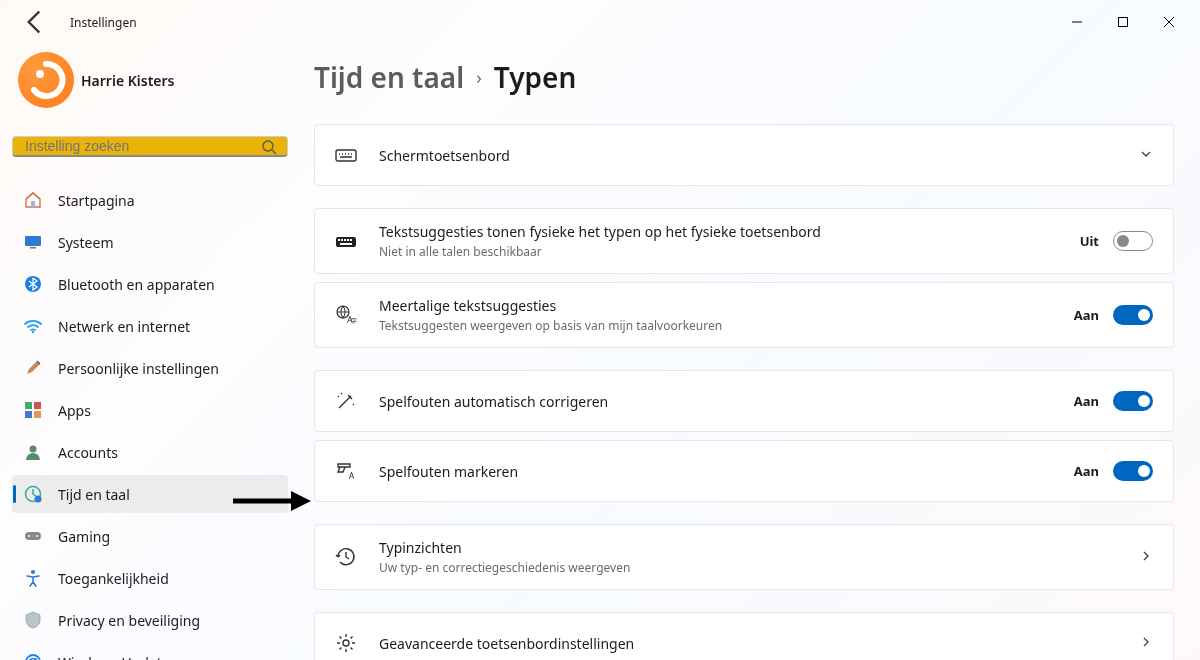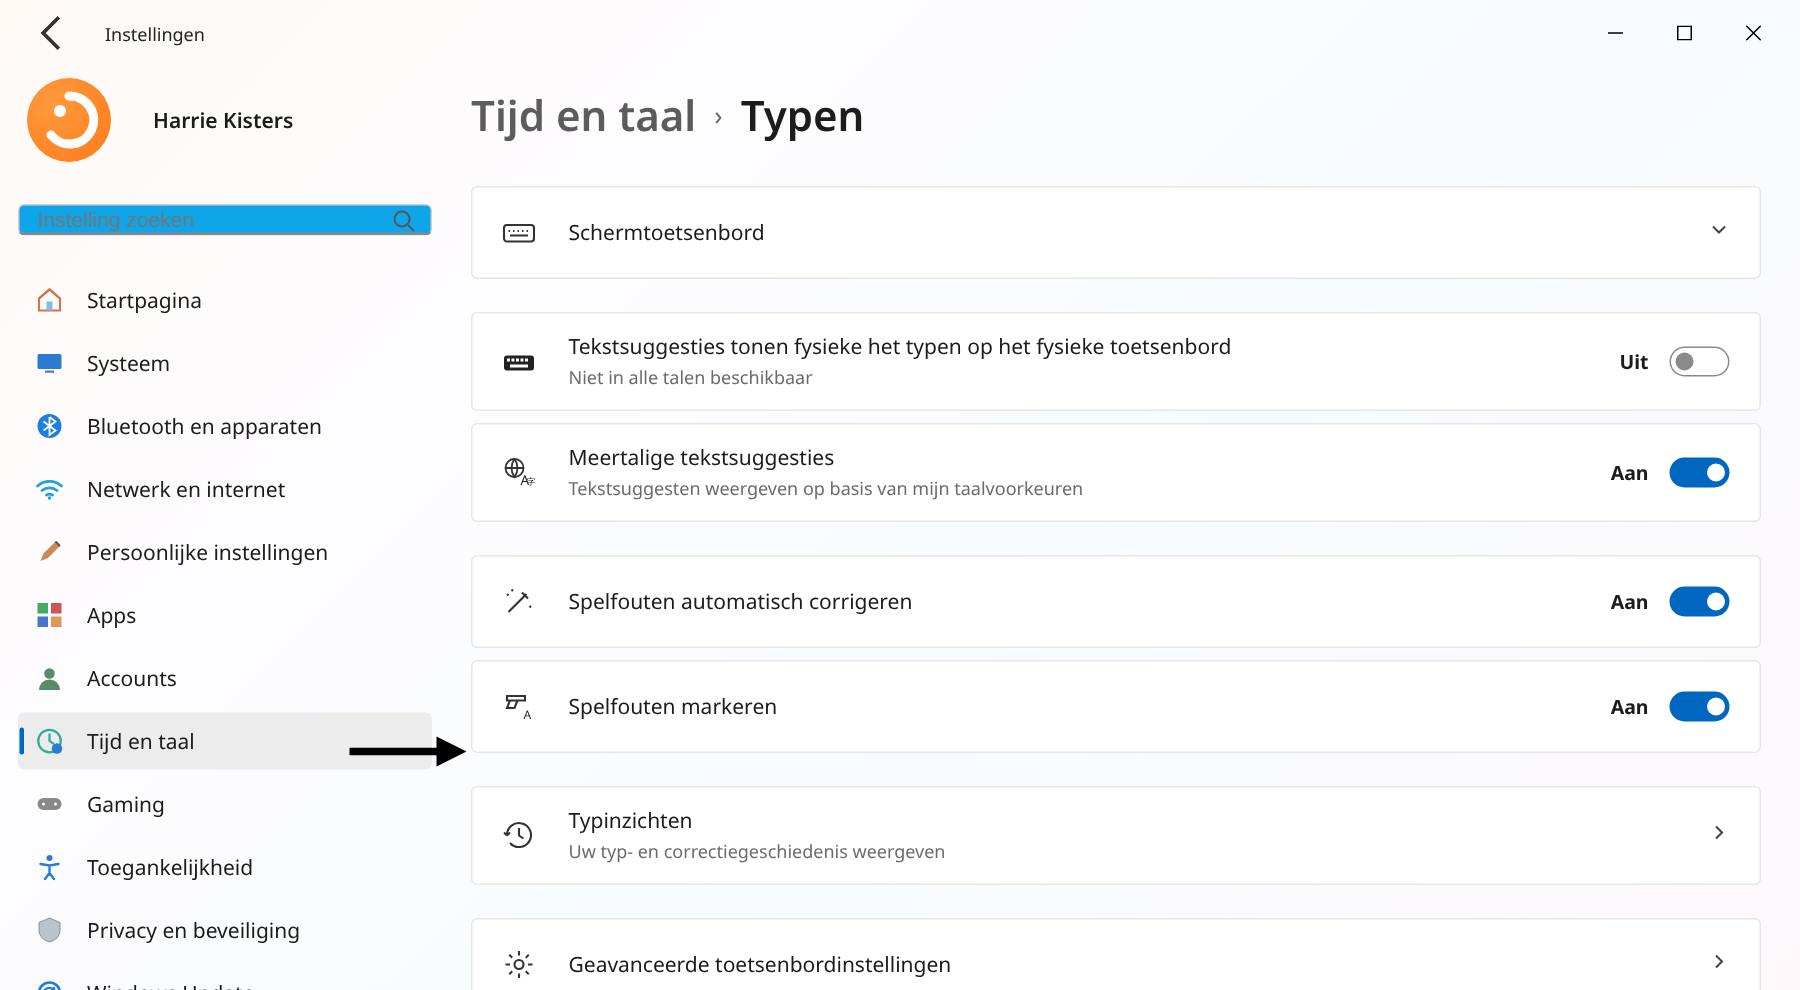--- a/index.html
+++ b/index.html
@@ -45,37 +45,37 @@
   .body {
     display: flex;
     height: calc(660px - 44px);
   }
   .sidebar {
     width: 300px;
     padding: 0 12px 0 12px;
     display:flex; flex-direction:column;
   }
   .profile {
-    display:flex; align-items:center; gap:28px;
+    display:flex; align-items:center; gap:7px;
     padding: 8px 6px 10px 6px;
   }
   .avatar {
     width: 56px; height: 56px; border-radius:50%;
     background: radial-gradient(circle at 30% 30%, #ff9a3d, #ff7a1a);
     display:flex; align-items:center; justify-content:center;
     color: #fff; font-weight:700;
     position:relative; overflow:hidden;
   }
   .avatar svg { width: 40px; height: 40px; }
   .profile-name { font-size: 14px; font-weight:600; }
   .search {
     margin-top: 18px;
     display:flex; align-items:center;
     border: 1px solid #cfcfcf;
-    background: #0ea5e9;
+    background: #eab308;
     border-radius: 4px;
     border-bottom: 2px solid #888;
     padding: 0 10px;
     height: 34px;
   }
   .search input {
     flex:1; border:none; outline:none; background:transparent;
     font-size: 14px;
   }
   .search .search-icon { width:16px; height:16px; color:#555; }

